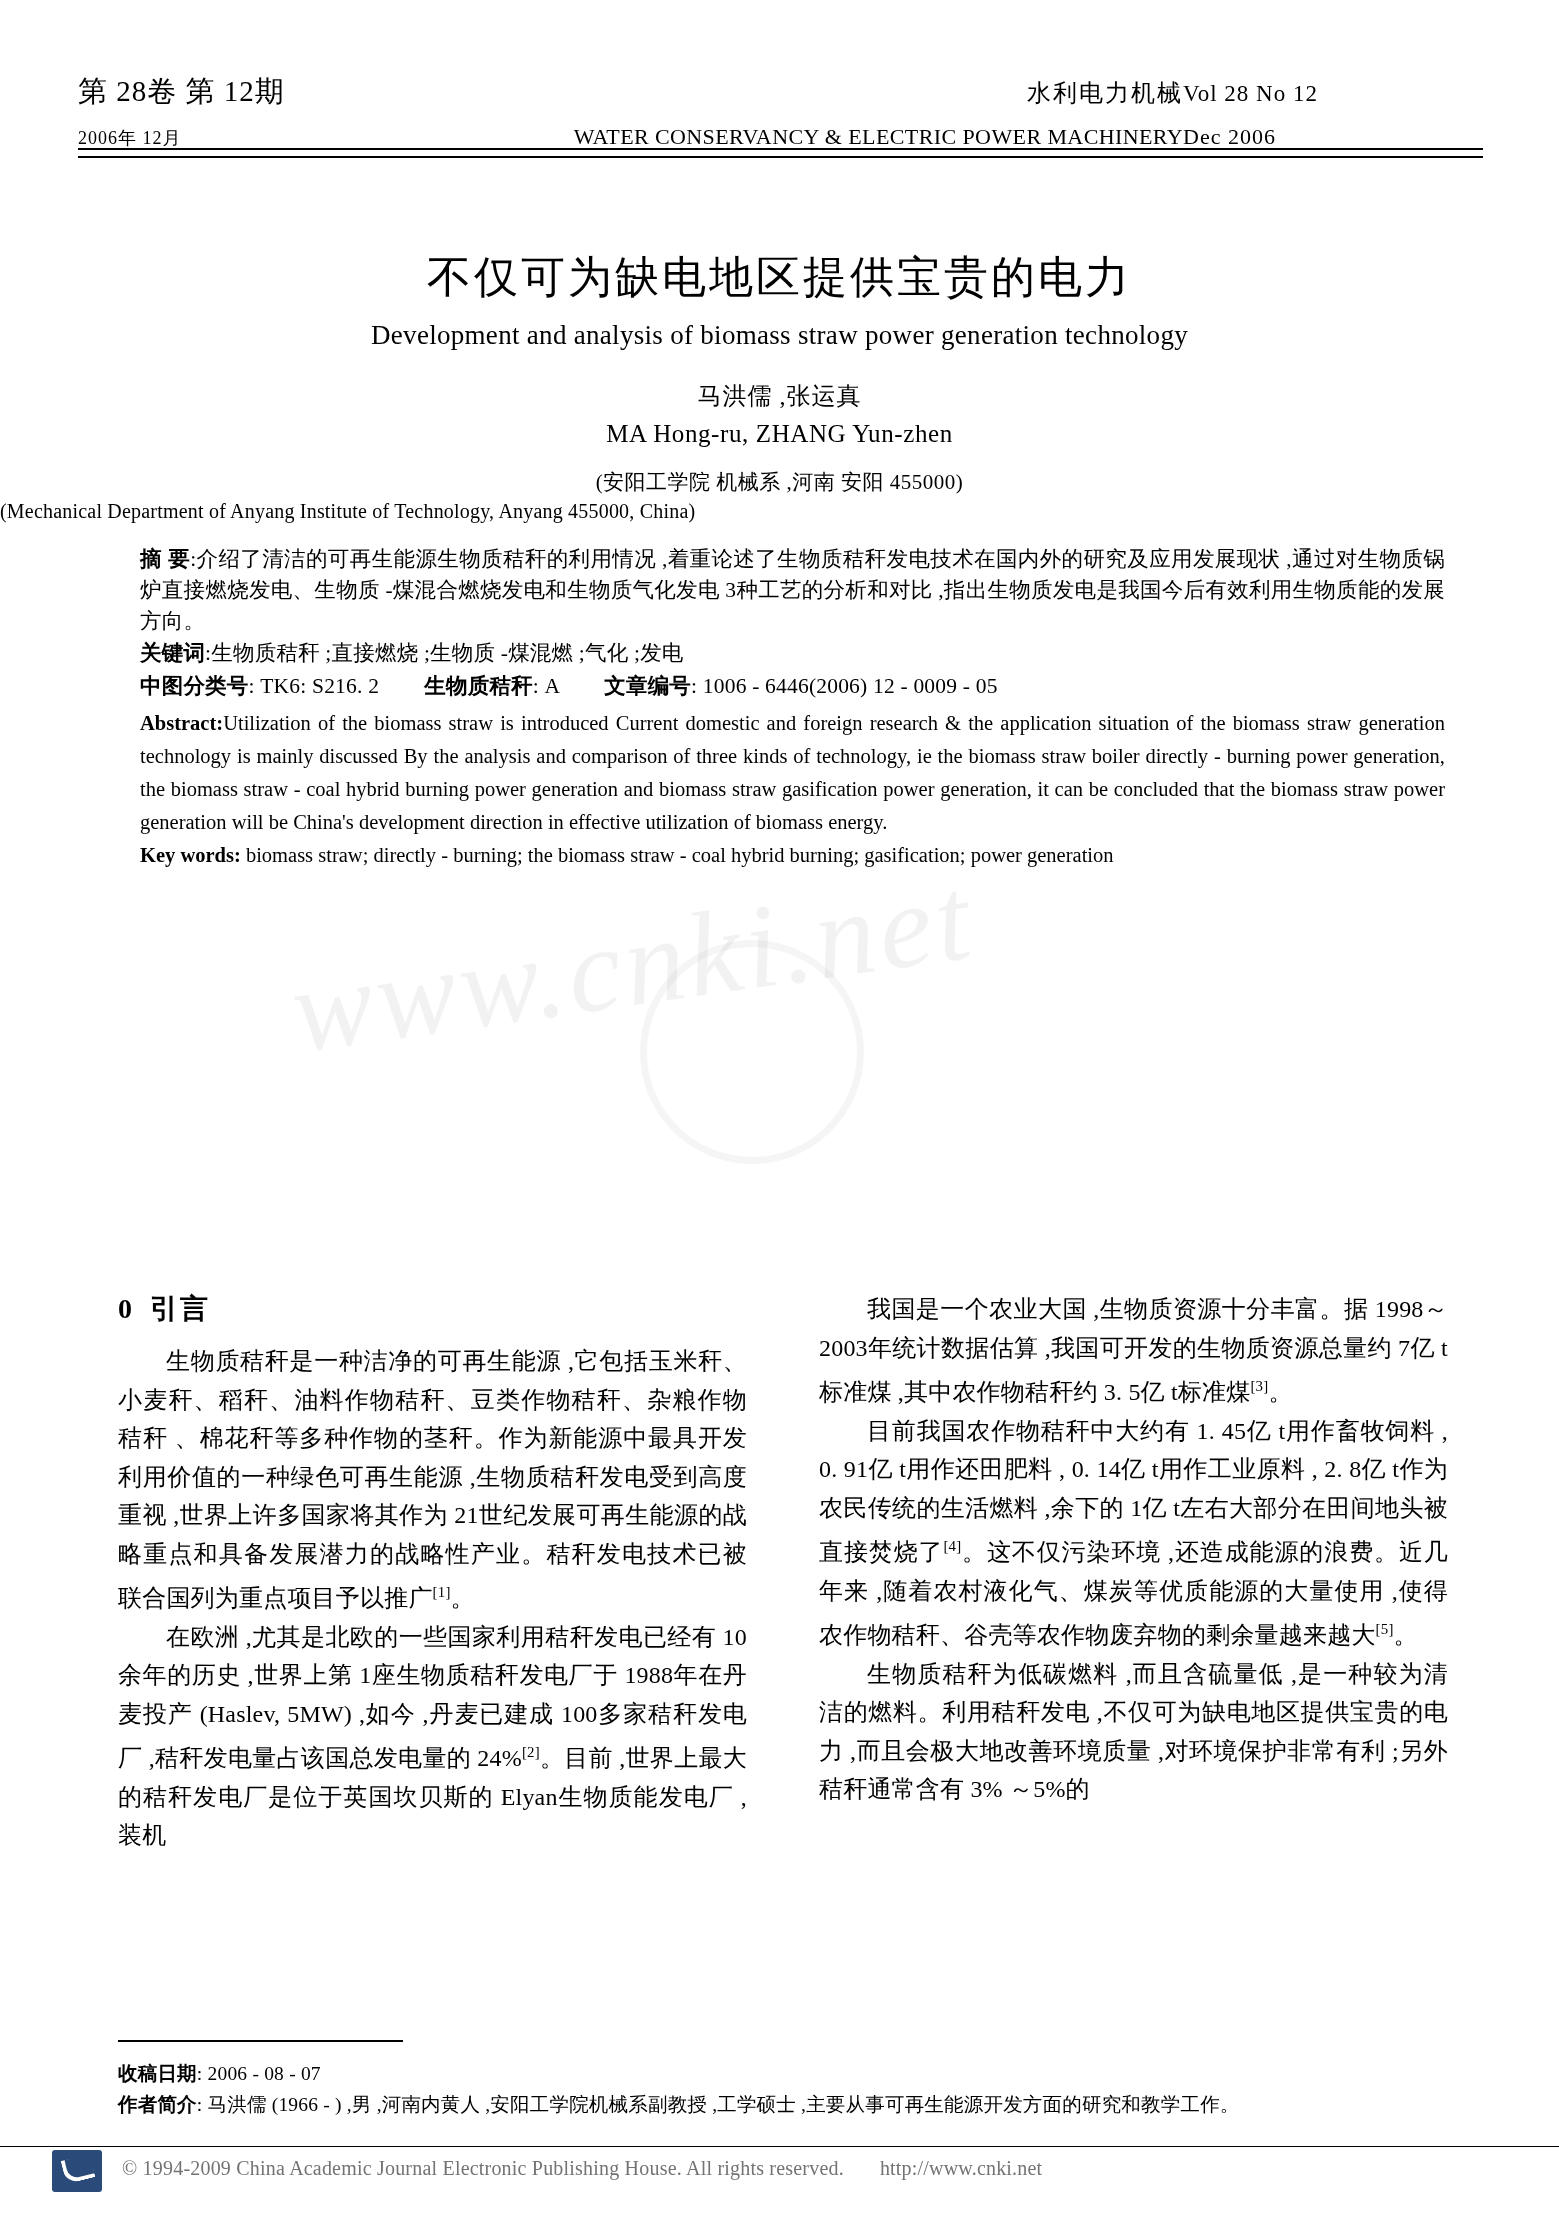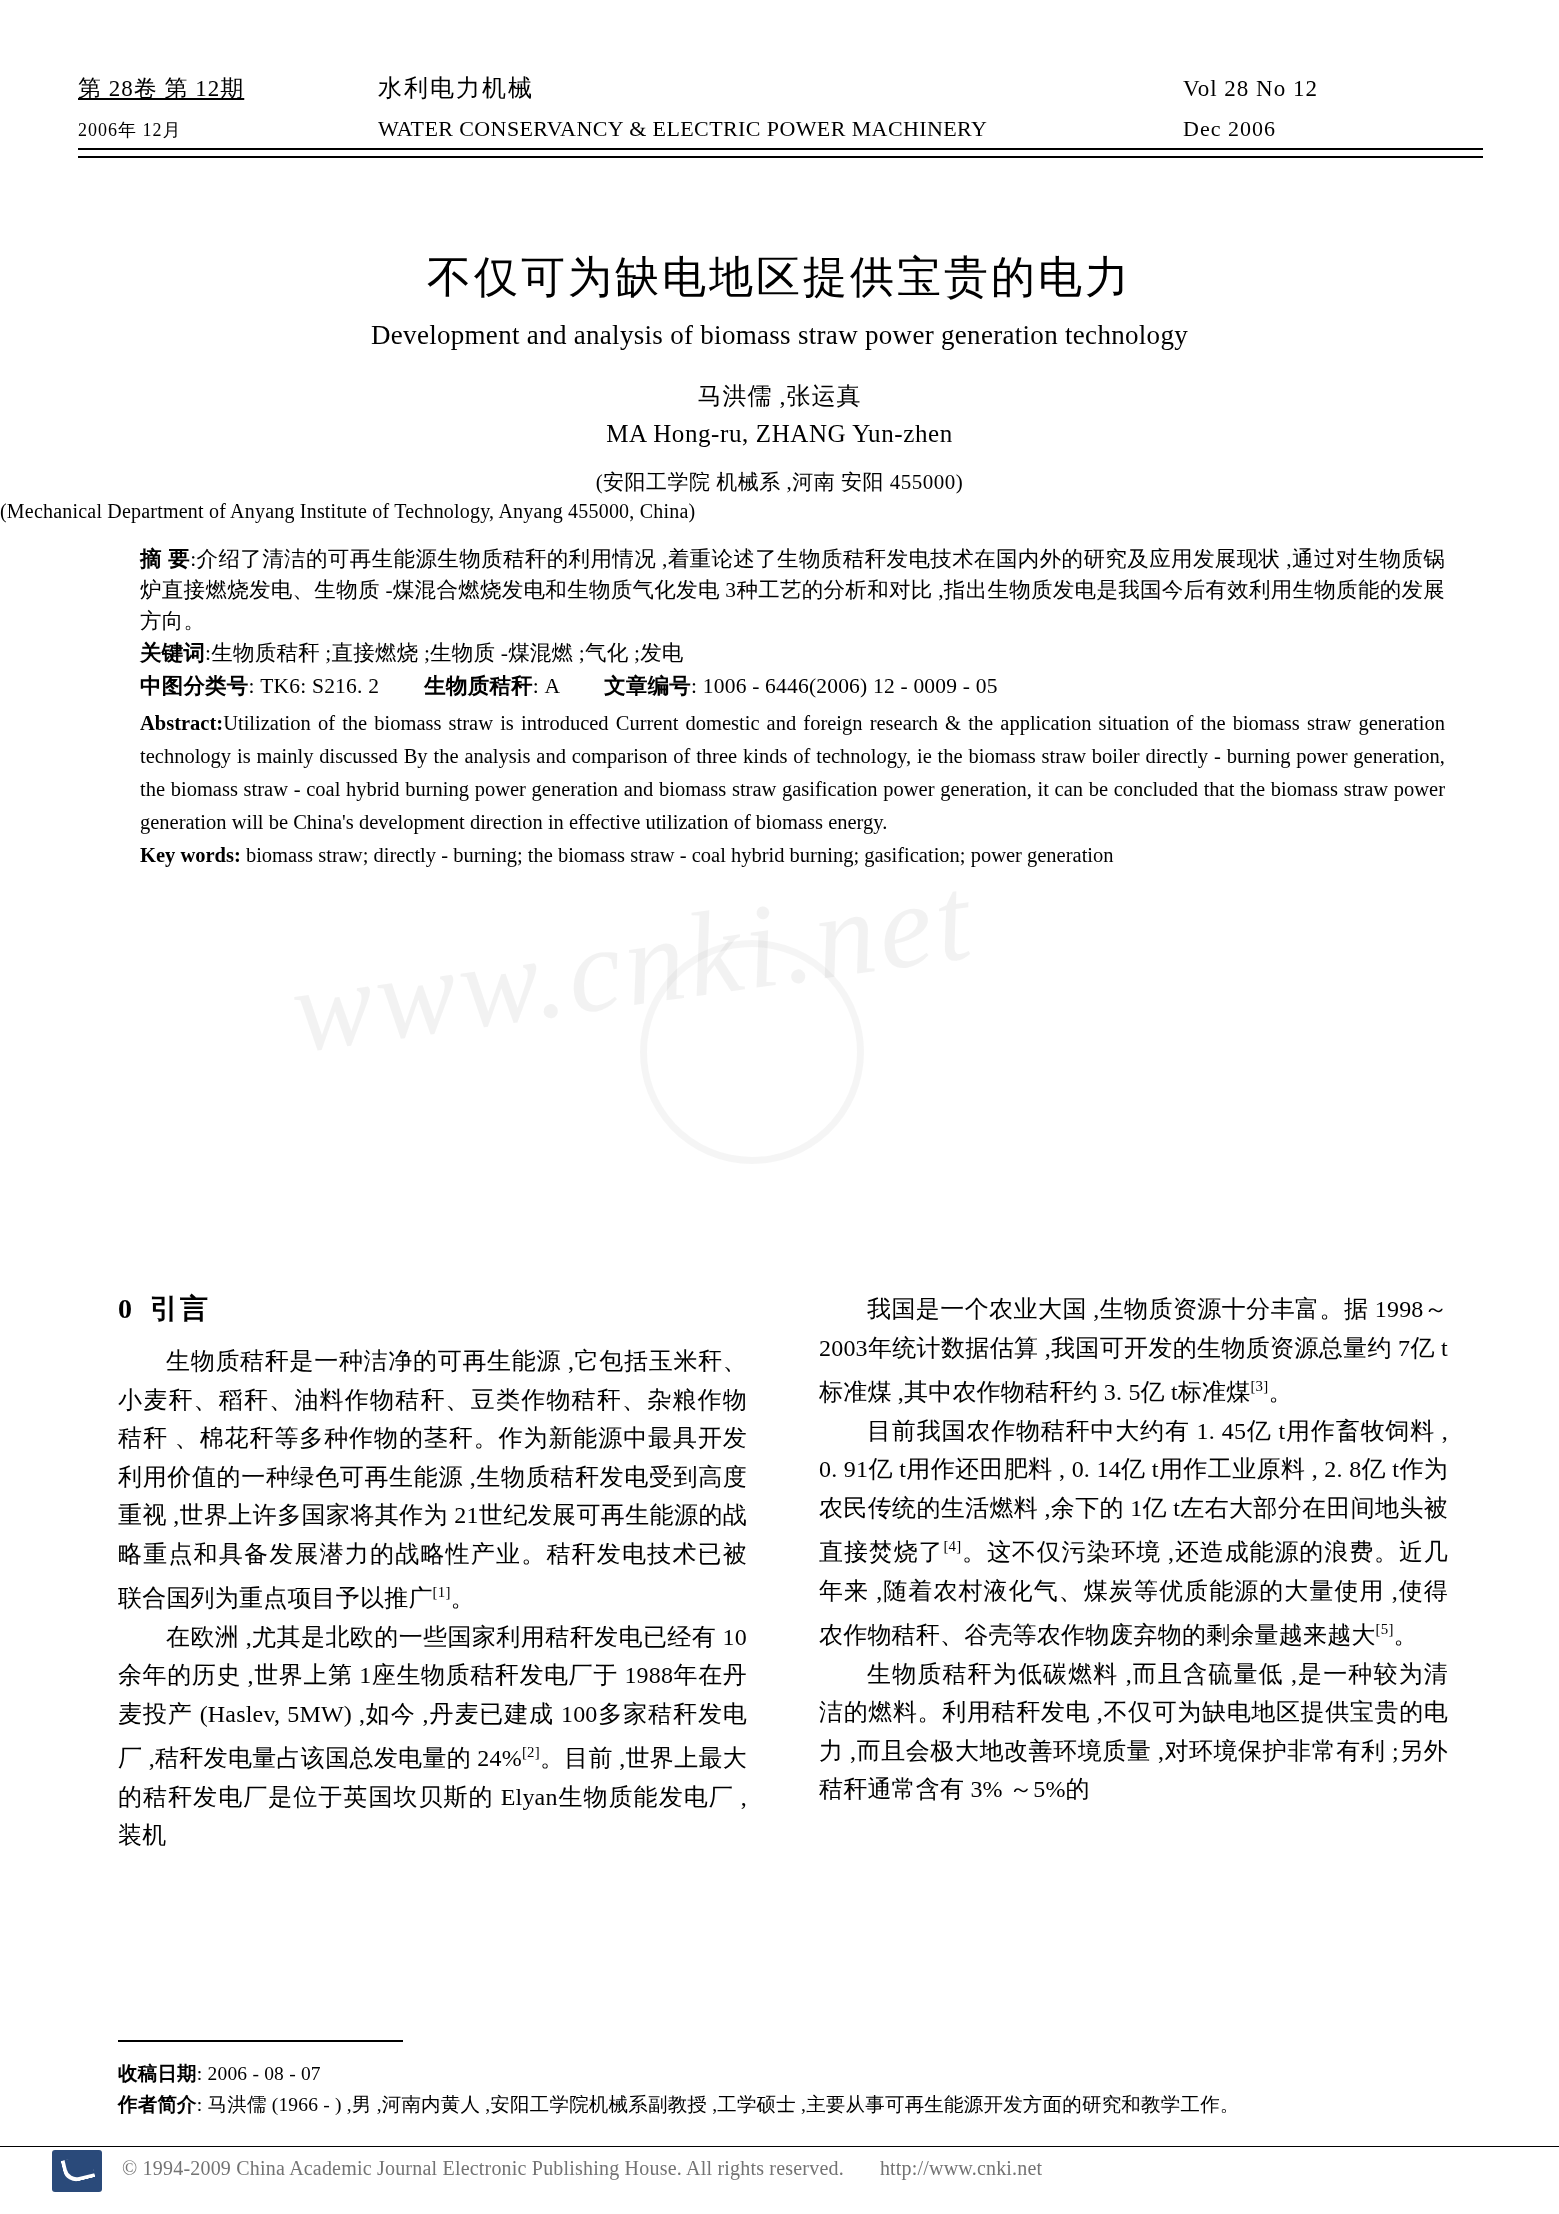--- a/index.html
+++ b/index.html
@@ -65,23 +65,23 @@
     left: 78px;
     top: 72px;
     width: 1405px;
   }
   .mast-row {
     display: flex;
     align-items: baseline;
     width: 100%;
   }
   .mast-left  { width: 300px; text-align: left; }
-  .mast-mid   { flex: 1; text-align: left; }
+  .mast-mid   { flex: 1; text-align: right; }
   .mast-right { width: 300px; }
-  .mast-row-1 .mast-left  { font-size: 23px; font-family: "Liberation Serif", serif; letter-spacing: 1px; text-decoration: underline;}
+  .mast-row-1 .mast-left  { font-size: 29px; font-family: "Liberation Serif", serif; letter-spacing: 1px;}
   .mast-row-1 .mast-mid   { font-size: 24px; letter-spacing: 2px; }
   .mast-row-1 .mast-right { font-size: 23px; letter-spacing: 1px; }
   .mast-row-2 { margin-top: 12px; }
   .mast-row-2 .mast-left  { font-size: 18px; letter-spacing: 1px;}
   .mast-row-2 .mast-mid   { font-size: 22px; letter-spacing: 0.4px; }
   .mast-row-2 .mast-right { font-size: 22px; letter-spacing: 1px;}
 
   .rule-double {
     position: absolute;
     left: 78px;

